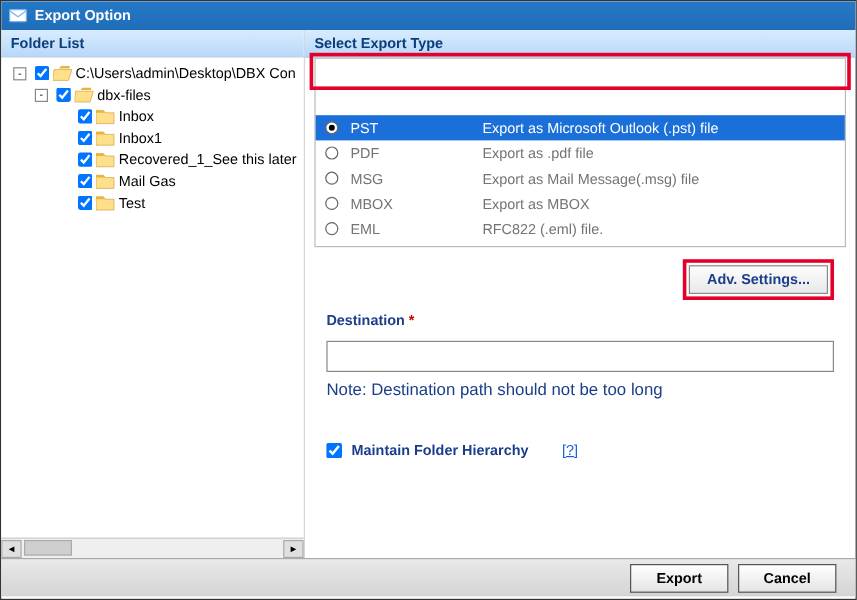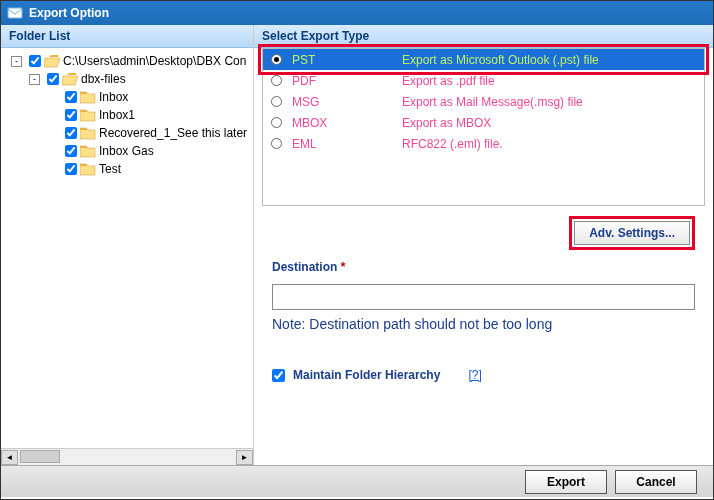--- a/index.html
+++ b/index.html
@@ -111,25 +111,26 @@
     height: 31px;
     border: 3px solid #e4002b;
     pointer-events: none;
   }
   .export-row {
     display: flex;
     align-items: center;
     height: 21px;
     padding-left: 8px;
     font-size: 12px;
-    color: #ec4899;
+    color: #737373;
   }
   .export-row.selected {
     background: #1a6fd8;
-    color: #bef264;
+    color: #ffffff;
+    margin-top: 47px;
   }
   .radio {
     width: 11px; height: 11px;
     border: 1px solid #666;
     border-radius: 50%;
     margin-right: 10px;
     background: #fff;
     display: inline-flex;
     align-items: center;
     justify-content: center;
@@ -283,21 +284,21 @@
         <div class="tree-row">
           <span class="tree-indent" style="width:46px"></span>
           <span class="tree-spacer"></span>
           <input type="checkbox" class="tree-check" checked="" style="">
           <span class="folder-icon">
             <svg width="16" height="13" viewBox="0 0 16 13">
               <path d="M0 1 L6 1 L8 3 L15 3 L15 12 L0 12 Z" fill="#ffe08a" stroke="#c9962e" stroke-width="0.5"></path>
               <path d="M0 1 L6 1 L8 3 L0 3 Z" fill="#e8b53a"></path>
             </svg>
           </span>
-          <span class="tree-label">Inbox Gas</span>
+          <span class="tree-label">Mail Gas</span>
         </div>
         <div class="tree-row">
           <span class="tree-indent" style="width:46px"></span>
           <span class="tree-spacer"></span>
           <input type="checkbox" class="tree-check" checked="" style="">
           <span class="folder-icon">
             <svg width="16" height="13" viewBox="0 0 16 13">
               <path d="M0 1 L6 1 L8 3 L15 3 L15 12 L0 12 Z" fill="#ffe08a" stroke="#c9962e" stroke-width="0.5"></path>
               <path d="M0 1 L6 1 L8 3 L0 3 Z" fill="#e8b53a"></path>
             </svg>

